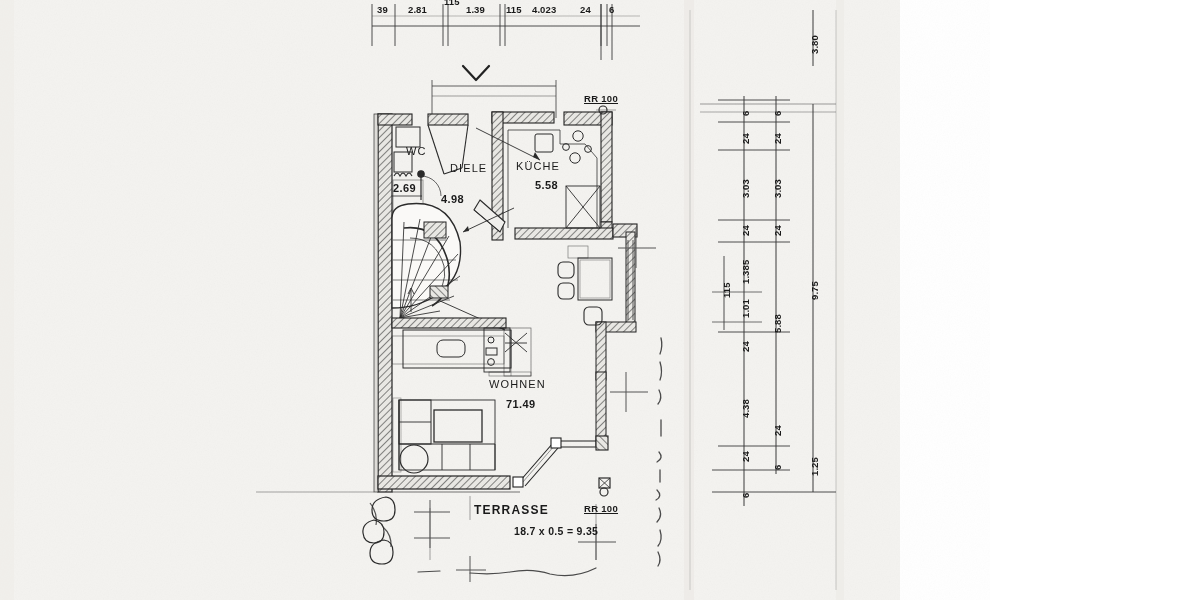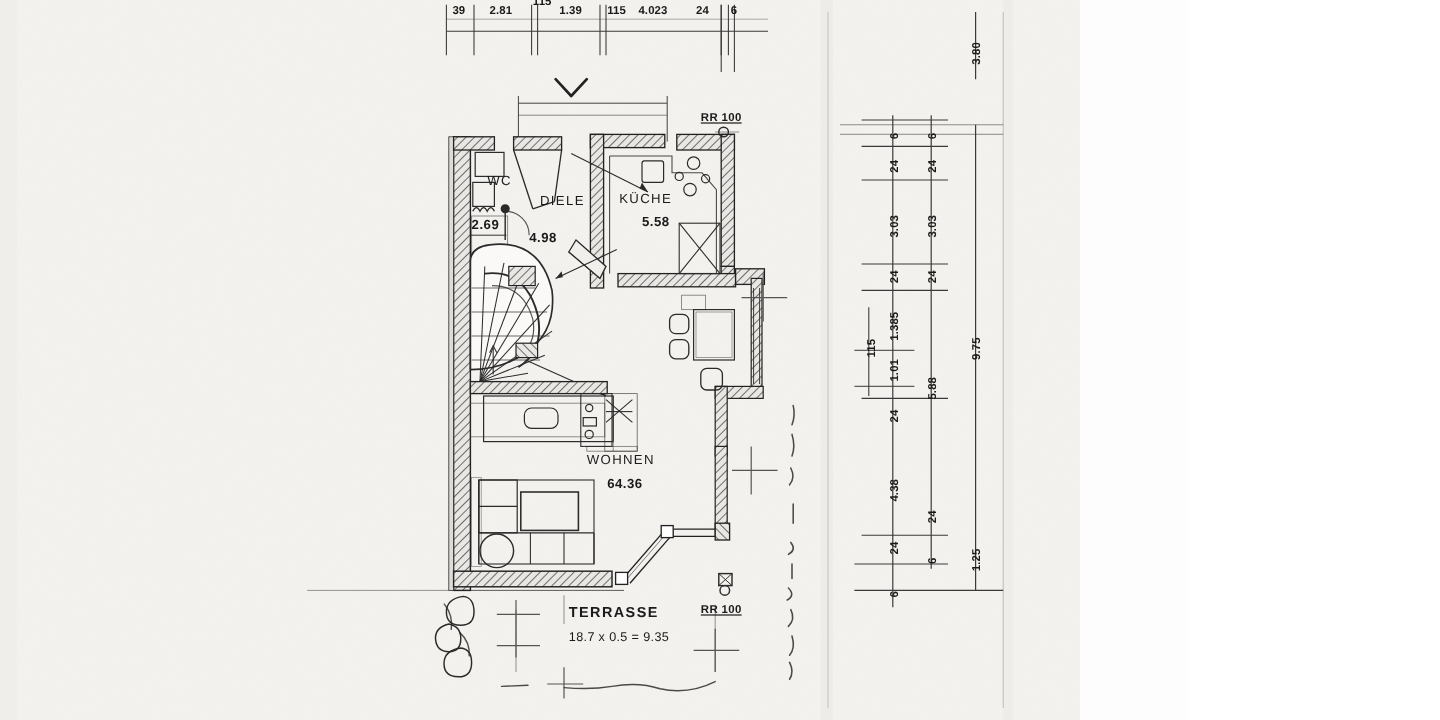--- a/index.html
+++ b/index.html
@@ -9,21 +9,21 @@
   #svgroot{position:absolute;left:0;top:0;}
   .lbl{position:absolute;white-space:nowrap;color:#1a1a1a;
        font-family:"Liberation Sans","DejaVu Sans",sans-serif;}
   .room-name{font-size:11px;letter-spacing:1.1px;font-weight:400;}
   .room-area{font-size:11px;letter-spacing:.4px;font-weight:600;}
   .dim{font-size:9.5px;font-weight:700;letter-spacing:.1px;}
   .dimv{font-size:9.5px;font-weight:700;letter-spacing:.1px;
         transform-origin:0 0;transform:rotate(-90deg);}
   .tag{font-size:9.5px;font-weight:700;letter-spacing:.3px;text-decoration:underline;}
   .terr{font-size:12px;letter-spacing:1.2px;font-weight:600;}
-  .terrv{font-size:10.5px;letter-spacing:.3px;font-weight:400;}
+  .terrv{font-size:10.5px;letter-spacing:.3px;font-weight:700;margin-left:40px;}
 </style>
 </head>
 <body>
 
 <div id="stage">
 
   <svg id="svgroot" width="1200" height="600" viewBox="0 0 1200 600">
     <defs>
       <pattern id="hatch" width="5" height="5" patternUnits="userSpaceOnUse" patternTransform="rotate(45)">
         <rect width="5" height="5" fill="#e8e7e3"></rect>
@@ -362,21 +362,21 @@
   <div class="lbl room-name" style="left:406px;top:145px;">WC</div>
   <div class="lbl room-area" style="left:393px;top:182px;">2.69</div>
 
   <div class="lbl room-name" style="left:450px;top:162px;">DIELE</div>
   <div class="lbl room-area" style="left:441px;top:193px;">4.98</div>
 
   <div class="lbl room-name" style="left:516px;top:160px;">KÜCHE</div>
   <div class="lbl room-area" style="left:535px;top:179px;">5.58</div>
 
   <div class="lbl room-name" style="left:489px;top:378px;">WOHNEN</div>
-  <div class="lbl room-area" style="left:506px;top:398px;">64.36</div>
+  <div class="lbl room-area" style="left:506px;top:398px;">71.49</div>
 
   <div class="lbl terr" style="left:474px;top:503px;">TERRASSE</div>
   <div class="lbl terrv" style="left:474px;top:525px;">18.7 x 0.5 = 9.35</div>
 
   <div class="lbl tag" style="left:584px;top:93px;">RR 100</div>
   <div class="lbl tag" style="left:584px;top:503px;">RR 100</div>
 
   <div class="lbl dim" style="left:377px;top:4px;">39</div>
   <div class="lbl dim" style="left:408px;top:4px;">2.81</div>
   <div class="lbl dim" style="left:444px;top:-4px;">115</div>

